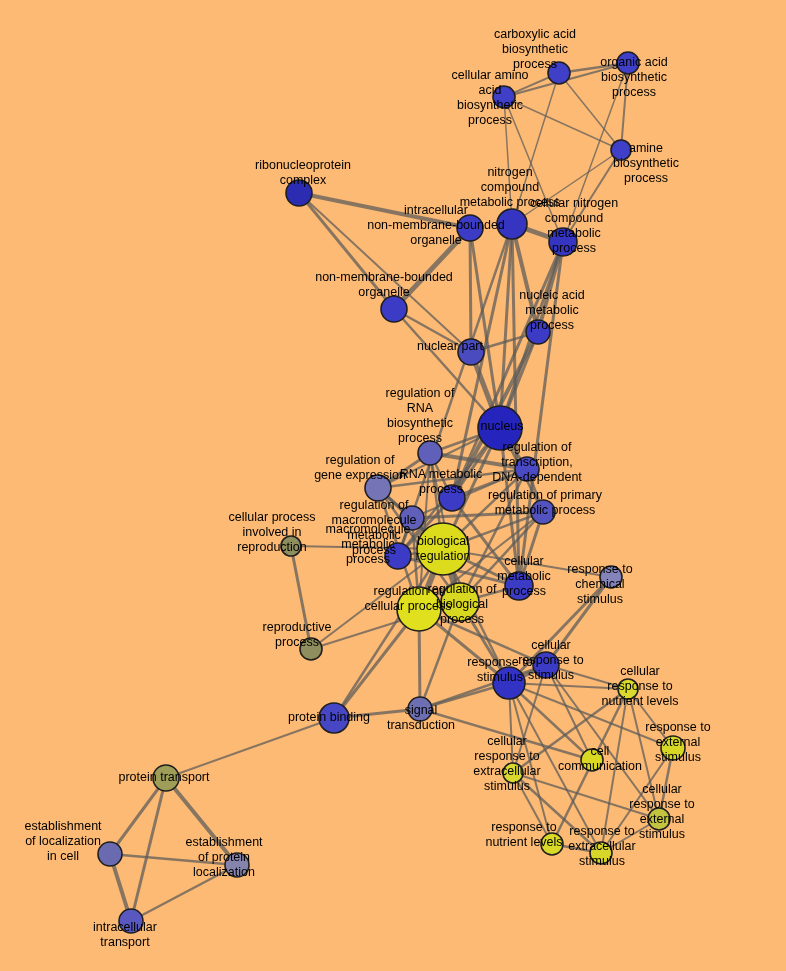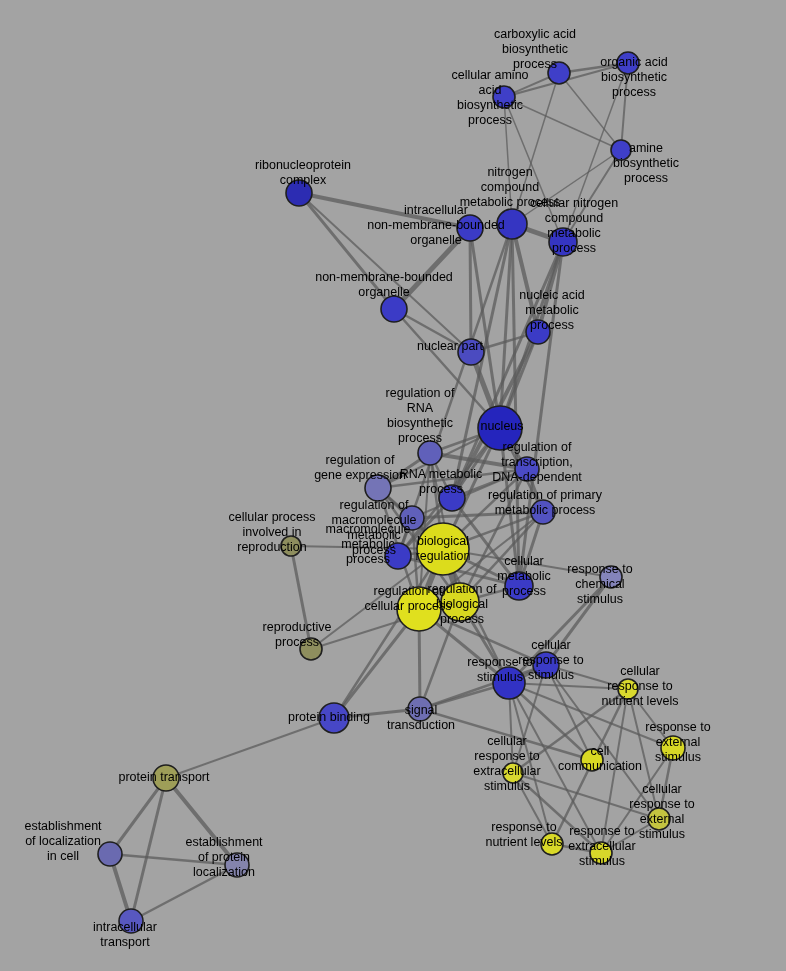--- a/index.html
+++ b/index.html
@@ -1,20 +1,20 @@
 <!DOCTYPE html>
 <html><head>
 <meta charset="utf-8">
 <style>
   html, body { margin: 0; padding: 0; background: #ffffff; }
   .stage {
     position: relative;
     width: 786px;
     height: 971px;
-    background: #a3a3a3;
+    background: #fdba74;
     overflow: hidden;
   }
   #network-svg { display: block; }
   #network-svg text {
     font-family: "Liberation Sans", "DejaVu Sans", sans-serif;
     font-size: 12.5px;
     fill: #000000;
   }
 </style>
 </head>

